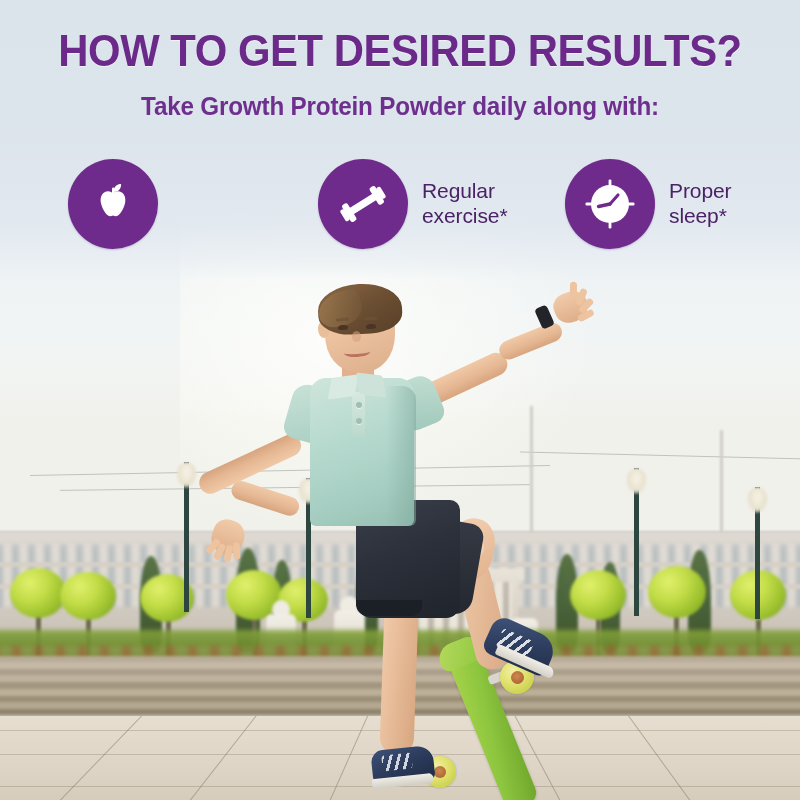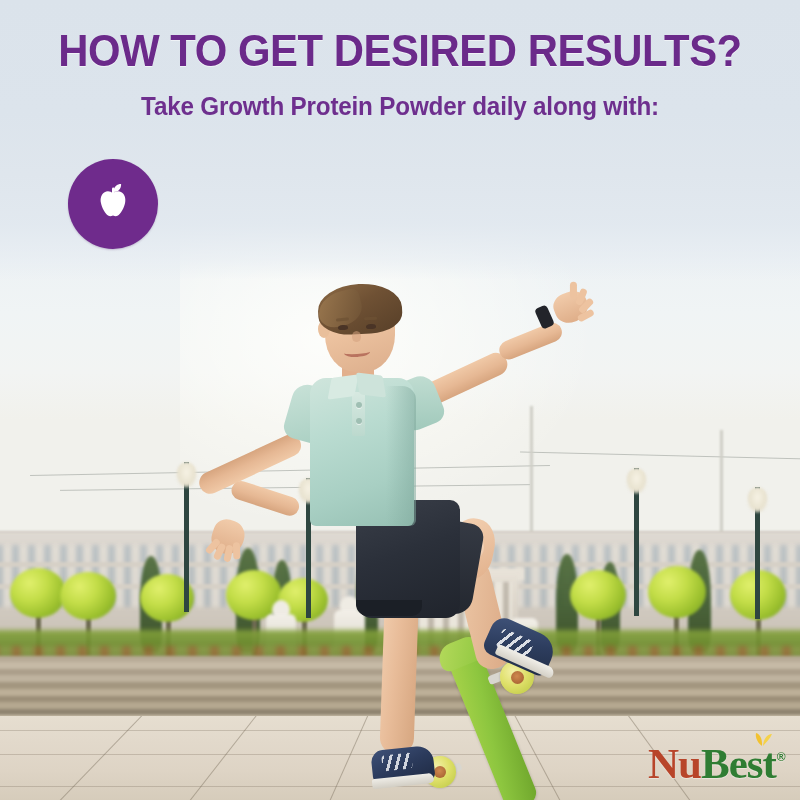--- a/index.html
+++ b/index.html
@@ -706,28 +706,47 @@
     <div class="badge b1">
       <div class="badge-circle">
         <svg width="52" height="52" viewBox="0 0 52 52">
           <path d="M26 15.5c-2.2-2.3-5.6-2.9-8.4-1.3-3.2 1.9-4.6 6.1-3.7 10.6 1 5.3 4.4 11.3 7.6 13 1.5.8 2.9.3 4.5-.3 1.6.6 3 1.1 4.5.3 3.2-1.7 6.6-7.7 7.6-13 .9-4.5-.5-8.7-3.7-10.6-2.8-1.6-6.2-1-8.4 1.3z" fill="#ffffff"></path>
           <path d="M26.6 13.6c0-2.3.9-4.3 2.3-5.6 1.4-1.3 3.2-1.9 5.2-1.9.2 2.5-.7 4.7-2.3 6.2-1.4 1.3-3.2 1.8-5.2 1.3z" fill="#ffffff"></path>
           <rect x="25" y="9.5" width="2.6" height="8" rx="1.3" fill="#ffffff"></rect>
         </svg>
       </div>
     </div>
 
-
+    <div class="badge b2">
+      <div class="badge-circle">
+        <svg width="54" height="54" viewBox="0 0 54 54">
+          <g transform="rotate(-32 27 27)" fill="#ffffff">
+            <rect x="11" y="23.2" width="32" height="7.6" rx="1.6"></rect>
+            <rect x="7.5" y="17" width="6.5" height="20" rx="2.2"></rect>
+            <rect x="40" y="17" width="6.5" height="20" rx="2.2"></rect>
+            <rect x="3.4" y="20.6" width="4.6" height="12.8" rx="1.8"></rect>
+            <rect x="46" y="20.6" width="4.6" height="12.8" rx="1.8"></rect>
+          </g>
+        </svg>
+      </div>
+      <div class="badge-label">Regular
+exercise*</div>
+    </div>
+
+    <div class="badge b3">
+      <div class="badge-circle">
+        <svg width="56" height="56" viewBox="0 0 56 56">
+          <circle cx="28" cy="28" r="19" fill="#ffffff"></circle>
+          <rect x="26.6" y="3.5" width="2.8" height="8" rx="1.2" fill="#ffffff"></rect>
+          <rect x="26.6" y="44.5" width="2.8" height="8" rx="1.2" fill="#ffffff"></rect>
+          <rect x="3.5" y="26.6" width="8" height="2.8" rx="1.2" fill="#ffffff"></rect>
+          <rect x="44.5" y="26.6" width="8" height="2.8" rx="1.2" fill="#ffffff"></rect>
+          <line x1="28" y1="28" x2="16.5" y2="30.5" stroke="#6f2b8c" stroke-width="3.4" stroke-linecap="round"></line>
+          <line x1="28" y1="28" x2="36" y2="19" stroke="#6f2b8c" stroke-width="3.1" stroke-linecap="round"></line>
+        </svg>
+      </div>
+      <div class="badge-label">Proper
+sleep*</div>
+    </div>
   </div>
 
-  <div class="logo">
-    <span class="logo-nu">Nu</span>
-    <span class="logo-best">
-      <span>Best</span>
-      <svg class="logo-leaf" viewBox="0 0 22 16">
-        <path d="M10 15 C6 12 3 7 4 2 C8 3 10.5 8 10 15z" fill="#f2c230"></path>
-        <path d="M11 15 C14 11 18 8 20 3 C15 3 11.5 8 11 15z" fill="#f5d24a"></path>
-      </svg>
-    </span>
-    <span class="logo-reg">®</span>
-  </div>
 
 </div>
 
 </body></html>

